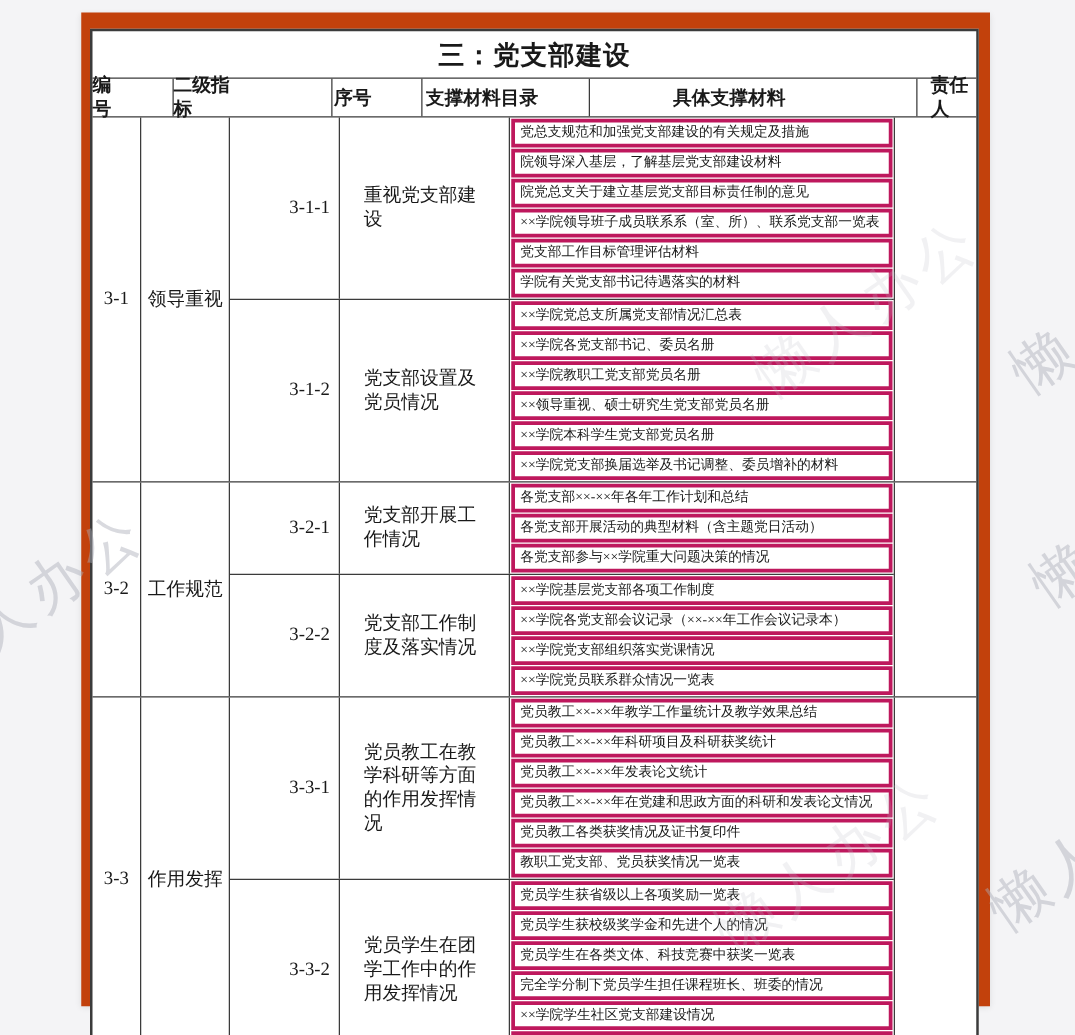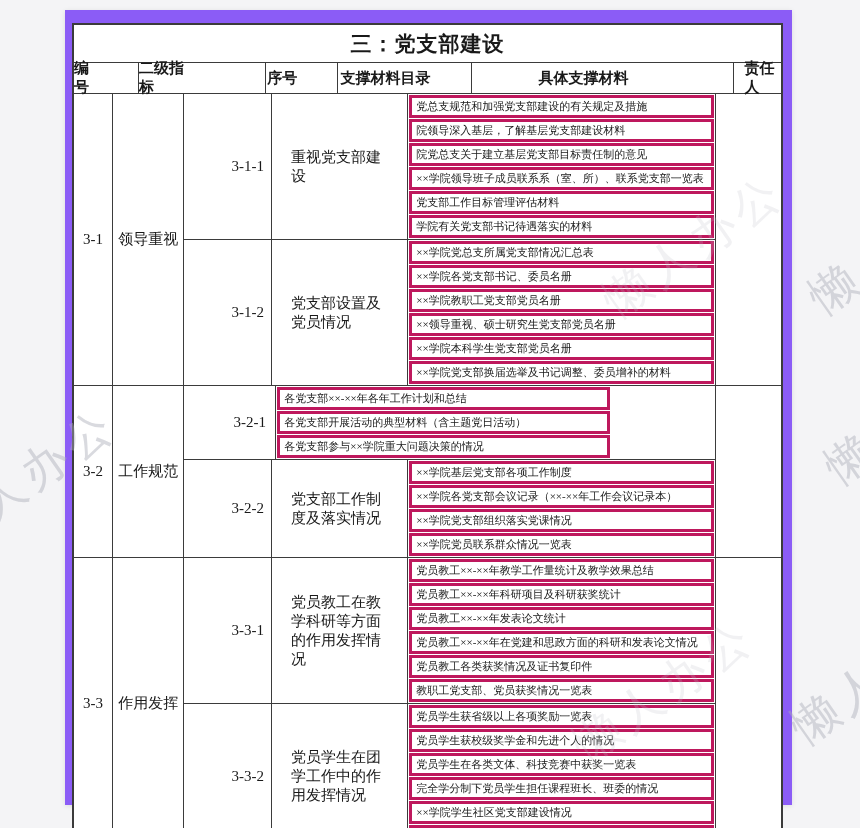--- a/index.html
+++ b/index.html
@@ -19,21 +19,21 @@
     transform:rotate(-35deg);
     white-space:nowrap;
     pointer-events:none;
     z-index:5;
   }
   .watermark.inner { color:rgba(190,192,202,0.22); }
   .page {
     position:absolute;
     left:65px; top:10px;
     width:727px; height:795px;
-    background:#8b5cf6;
+    background:#c2410c;
     box-shadow:0 1px 5px rgba(0,0,0,0.10);
     z-index:1;
   }
   .table {
     position:absolute;
     left:7px; top:13px;
     width:711px;
     border:2px solid #3b3b3b;
     background:#ffffff;
   }
@@ -141,20 +141,21 @@
             </div>
           </div>
           <div class="cell c-zeren"></div>
         </div>
         <div class="section">
           <div class="cell first c-bianhao">3-2</div>
           <div class="cell c-erji">工作规范</div>
           <div class="c-blocks">
             <div class="block first">
               <div class="cell first c-xuhao">3-2-1</div>
+              <div class="cell c-mulu">党支部开展工作情况</div>
               <div class="cell c-mats">
                 <div class="mat">各党支部××-××年各年工作计划和总结</div>
                 <div class="mat">各党支部开展活动的典型材料（含主题党日活动）</div>
                 <div class="mat">各党支部参与××学院重大问题决策的情况</div>
               </div>
             </div>
             <div class="block">
               <div class="cell first c-xuhao">3-2-2</div>
               <div class="cell c-mulu">党支部工作制度及落实情况</div>
               <div class="cell c-mats">

